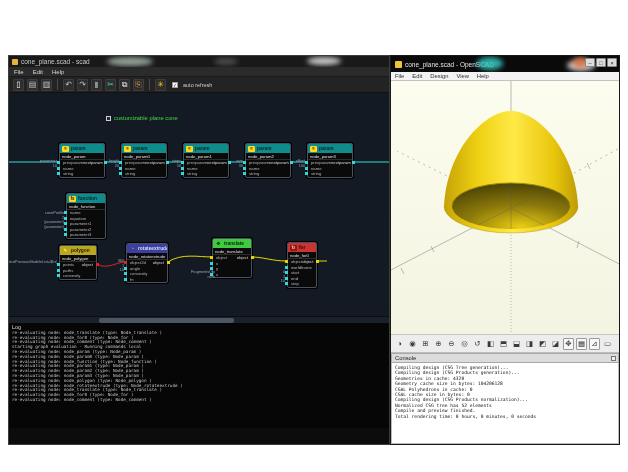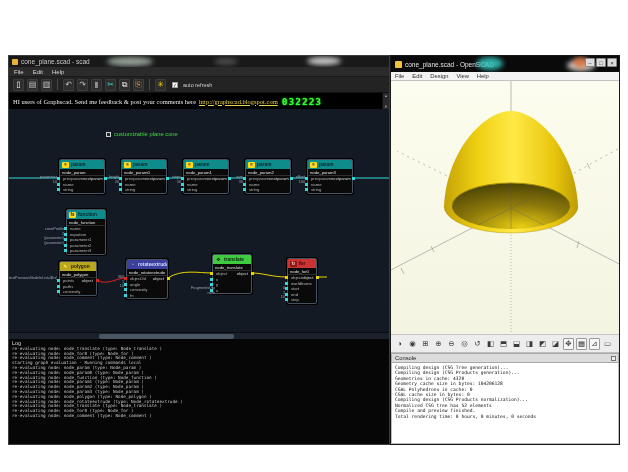--- a/index.html
+++ b/index.html
@@ -113,29 +113,20 @@
             <span class="ticon" style="color: rgb(143, 143, 143);">▮</span>
             <span class="ticon" style="color: rgb(67, 207, 196);">✂</span>
             <span class="ticon" style="color: rgb(232, 232, 232);">⧉</span>
             <span class="ticon" style="color: rgb(224, 154, 53);">⎘</span>
             <span class="tsep"></span>
             <span class="ticon" style="color: rgb(255, 210, 0);">✳</span>
           </span>
         <span class="cb">✓</span>
         <span class="cb-label">auto refresh</span>
       </div>
-      <div class="gs-banner">
-        <span>HI users of Graphscad. Send me feedback &amp; post your comments here</span>
-        <a href="#">http://graphscad.blogspot.com</a>
-        <span class="counter" id="counter" style="color: rgb(51, 255, 51);">032223</span>
-        <span class="vscroll">
-            <span>▲</span>
-            <span>▼</span>
-          </span>
-      </div>
 
       <div class="gs-canvas" id="gs-canvas">
         <svg width="382" height="230" viewBox="0 0 382 230">
           <path d="M0 69 H382" fill="none" stroke-width="1" stroke="#35d8d8"></path>
           <path d="M88 171 C98 177 107 169 117 169" fill="none" stroke-width="1" stroke="#dd2222"></path>
           <path d="M159 169 C172 160 190 164 203 164" fill="none" stroke-width="1" stroke="#e6d400"></path>
           <path d="M243 164 C254 164 263 168 278 168" fill="none" stroke-width="1" stroke="#e6d400"></path>
           <path d="M308 168 H318" fill="none" stroke-width="1" stroke="#e6d400"></path>
         </svg>
         <div class="gc-comment" style="left:97px;top:22px">

